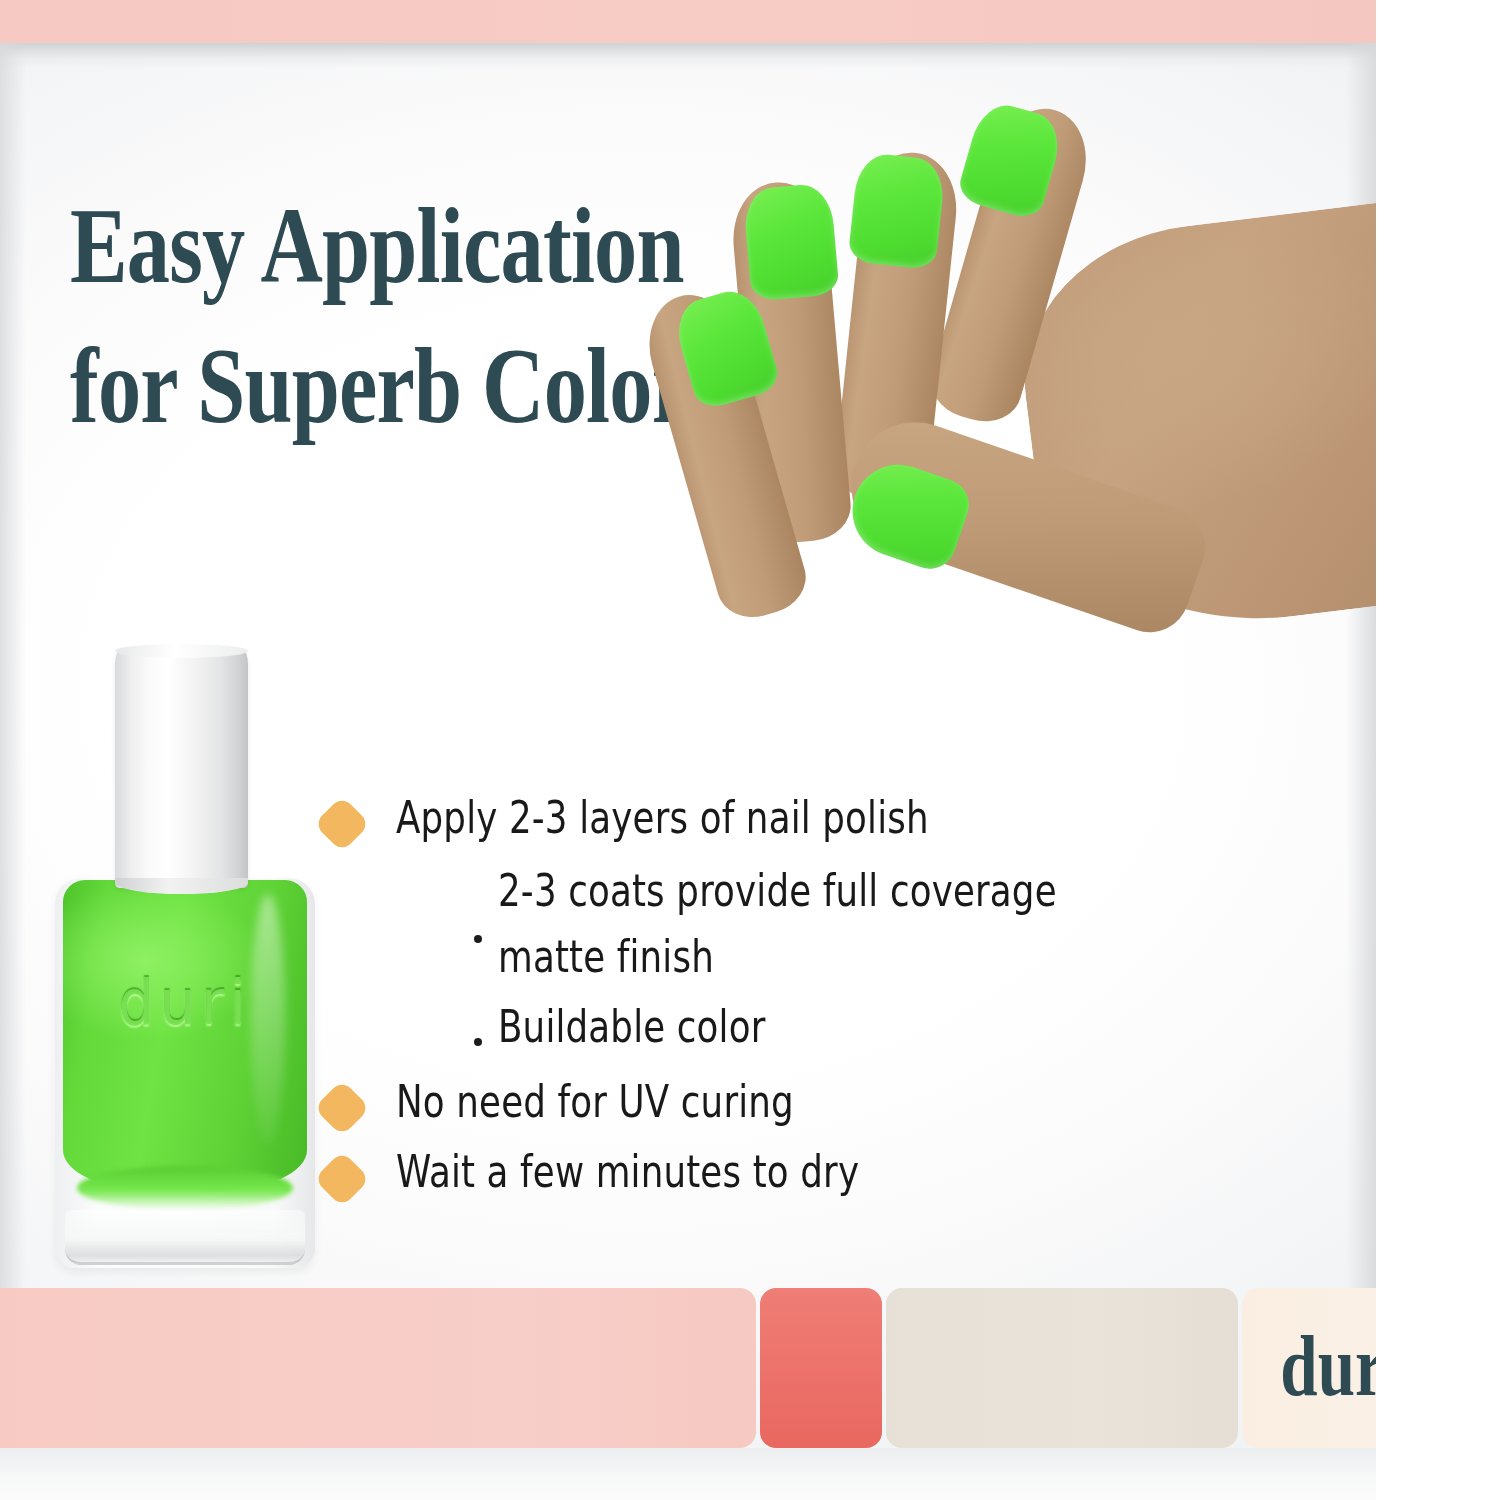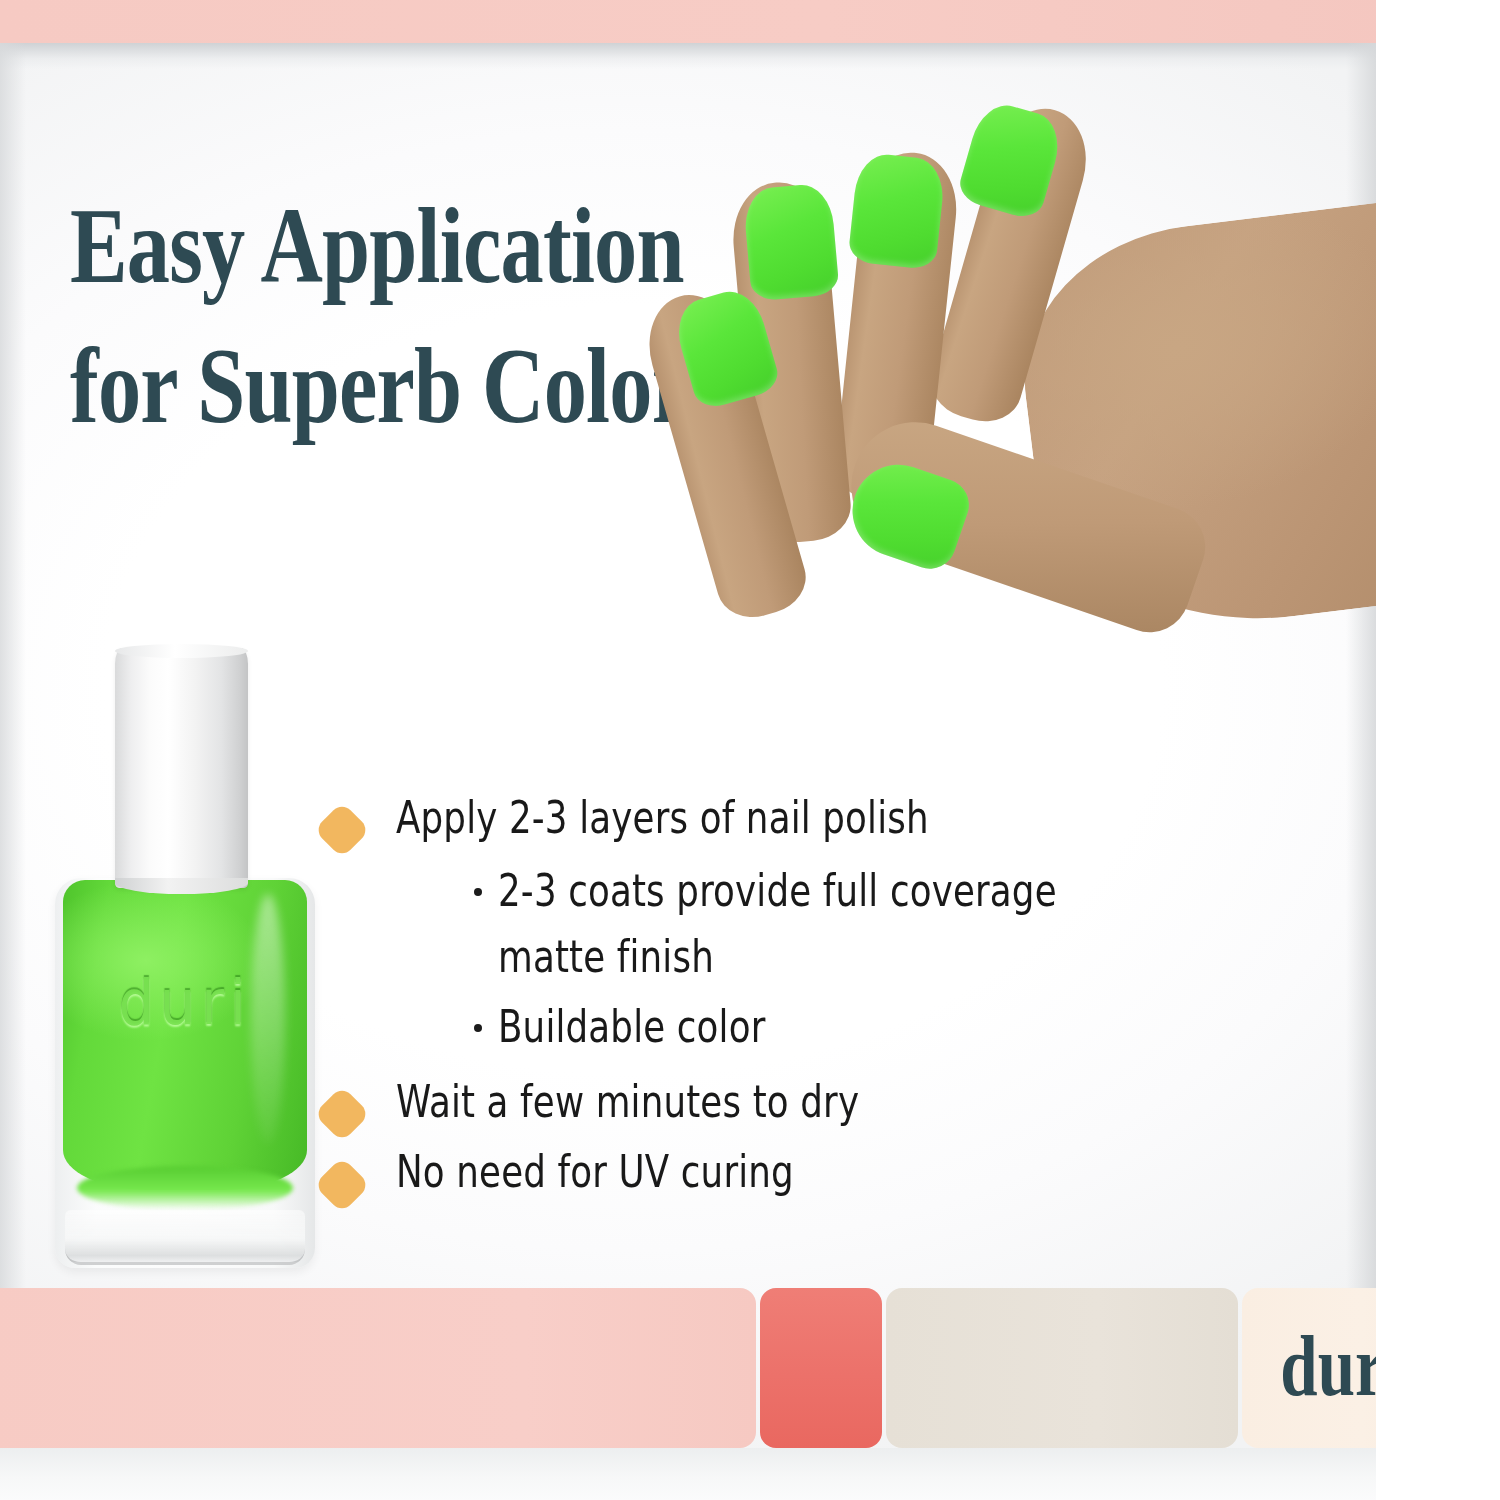--- a/index.html
+++ b/index.html
@@ -60,21 +60,21 @@
   
   .bullets {
     position: absolute;
     left: 322px;
     top: 786px;
     width: 900px;
     color: #191919;
   }
   .b-row {
     display: flex;
-    align-items: flex-end;
+    align-items: center;
     margin-bottom: 6px;
   }
   .b-marker {
     flex: 0 0 auto;
     width: 40px;
     height: 40px;
     margin-top: 12px;
     margin-right: 34px;
     background: #f2b75f;
     border-radius: 12px;
@@ -89,21 +89,21 @@
     transform: scaleX(0.90);
     transform-origin: left center;
     white-space: nowrap;
   }
   .subs {
     margin: 8px 0 10px 0;
     padding-left: 152px;
   }
   .sub-row {
     display: flex;
-    align-items: flex-start;
+    align-items: center;
     margin-bottom: 4px;
   }
   .sub-dot {
     flex: 0 0 auto;
     width: 8px;
     height: 8px;
     border-radius: 50%;
     background: #1c1c1c;
     margin-top: 30px;
     margin-right: 16px;
@@ -363,26 +363,26 @@
         <div class="sub-text">2-3 coats provide full coverage matte finish</div>
       </div>
       <div class="sub-row">
         <div class="sub-dot"></div>
         <div class="sub-text">Buildable color</div>
       </div>
     </div>
 
     <div class="b-row">
       <div class="b-marker"></div>
-      <div class="b-text">Wait a few minutes to dry</div>
+      <div class="b-text">No need for UV curing</div>
     </div>
 
     <div class="b-row">
       <div class="b-marker"></div>
-      <div class="b-text">No need for UV curing</div>
+      <div class="b-text">Wait a few minutes to dry</div>
     </div>
 
   </div>
 
   <div class="bottom-bar">
     <div class="sw sw-pink"></div>
     <div class="sw sw-coral"></div>
     <div class="sw sw-beige"></div>
     <div class="sw sw-cream">
       <div class="brand-logo">duri</div>

